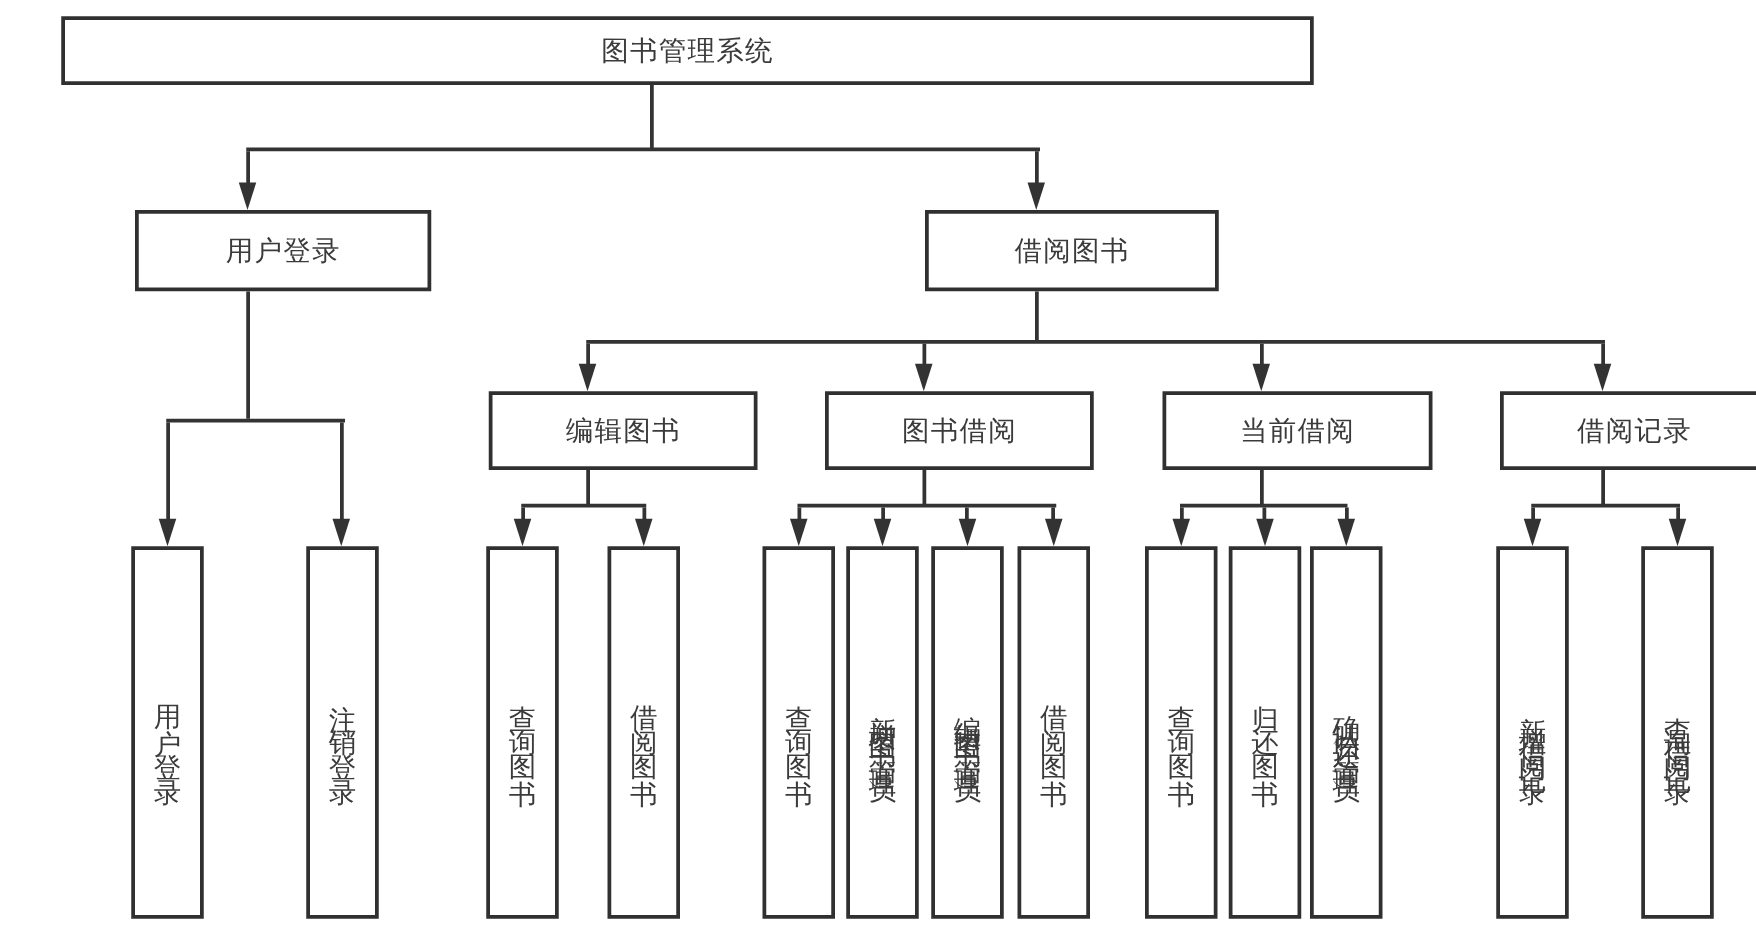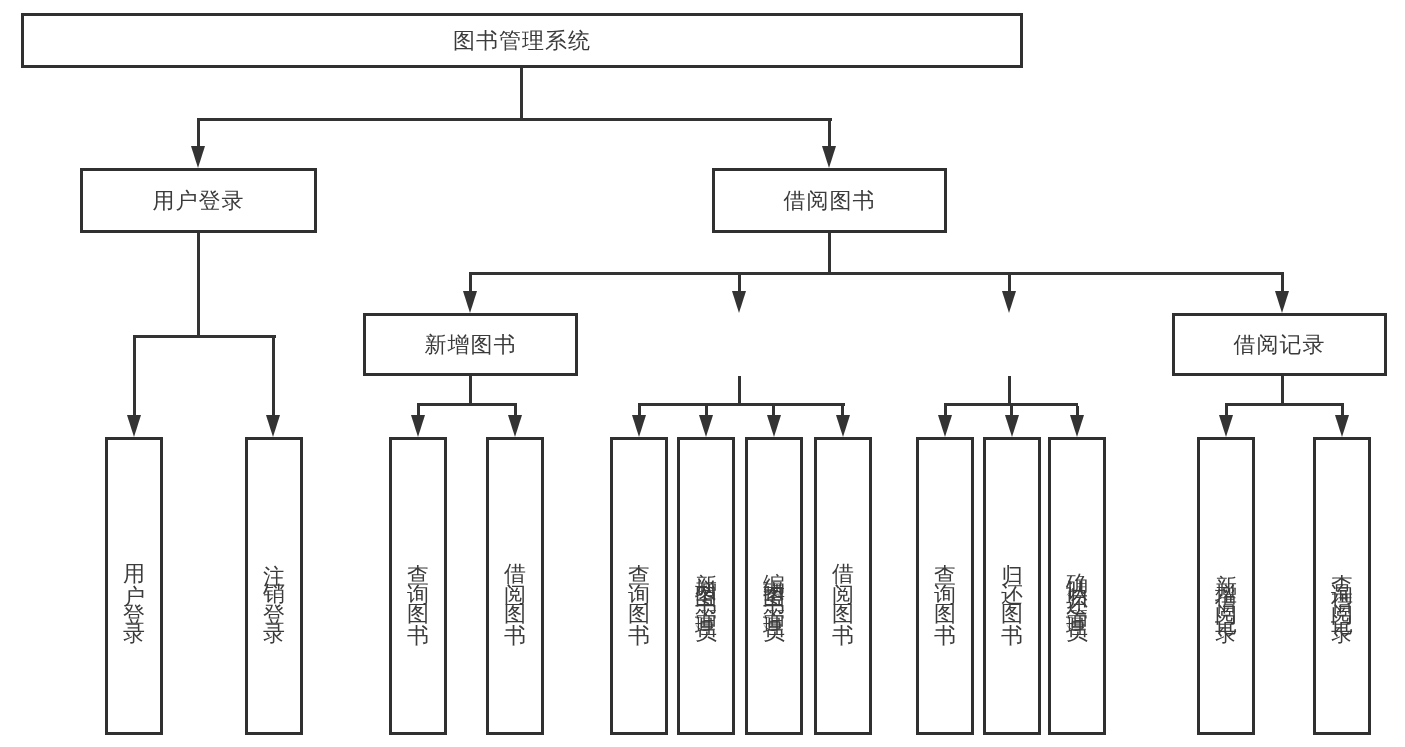--- a/index.html
+++ b/index.html
@@ -13,20 +13,21 @@
   .box{
     position:absolute;
     box-sizing:border-box;
     border:3px solid #303030;
     background:#ffffff;
     display:flex;align-items:center;justify-content:center;
     color:#3b3b3b;
     font-size:22px;
     letter-spacing:1px;
     z-index:2;
+    margin-left:28px;
   }
   .vbox{
     position:absolute;
     box-sizing:border-box;
     border:3px solid #303030;
     background:#ffffff;
     width:58px;height:298px;top:437px;
     display:flex;align-items:center;justify-content:center;
     color:#3b3b3b;
     font-size:22px;
@@ -93,21 +94,27 @@
   <div class="ln" style="left:469px;top:275px;width:3px;height:18px;"></div>
   <div class="arr" style="left:463px;top:291px;"></div>
   <div class="ln" style="left:738px;top:275px;width:3px;height:18px;"></div>
   <div class="arr" style="left:732px;top:291px;"></div>
   <div class="ln" style="left:1008px;top:275px;width:3px;height:18px;"></div>
   <div class="arr" style="left:1002px;top:291px;"></div>
   <div class="ln" style="left:1281px;top:275px;width:3px;height:18px;"></div>
   <div class="arr" style="left:1275px;top:291px;"></div>
 
   <div class="box" style="left:363px;top:313px;width:215px;height:63px;">
-    <span>新增图书</span>
+    <span>编辑图书</span>
+  </div>
+  <div class="box" style="left:632px;top:313px;width:215px;height:63px;">
+    <span>图书借阅</span>
+  </div>
+  <div class="box" style="left:902px;top:313px;width:216px;height:63px;">
+    <span>当前借阅</span>
   </div>
   <div class="box" style="left:1172px;top:313px;width:215px;height:63px;">
     <span>借阅记录</span>
   </div>
 
   <div class="ln" style="left:469px;top:376px;width:3px;height:29px;"></div>
   <div class="ln" style="left:417px;top:403px;width:100px;height:3px;"></div>
   <div class="ln" style="left:417px;top:406px;width:3px;height:10px;"></div>
   <div class="arr" style="left:411px;top:415px;"></div>
   <div class="ln" style="left:514px;top:406px;width:3px;height:10px;"></div>

